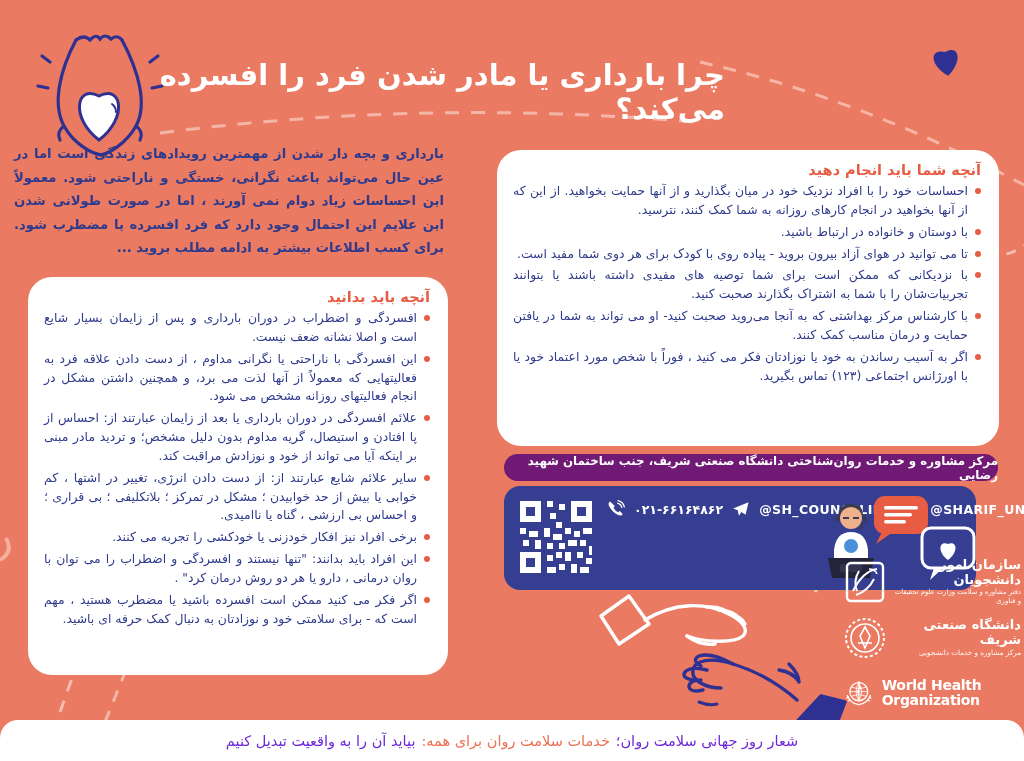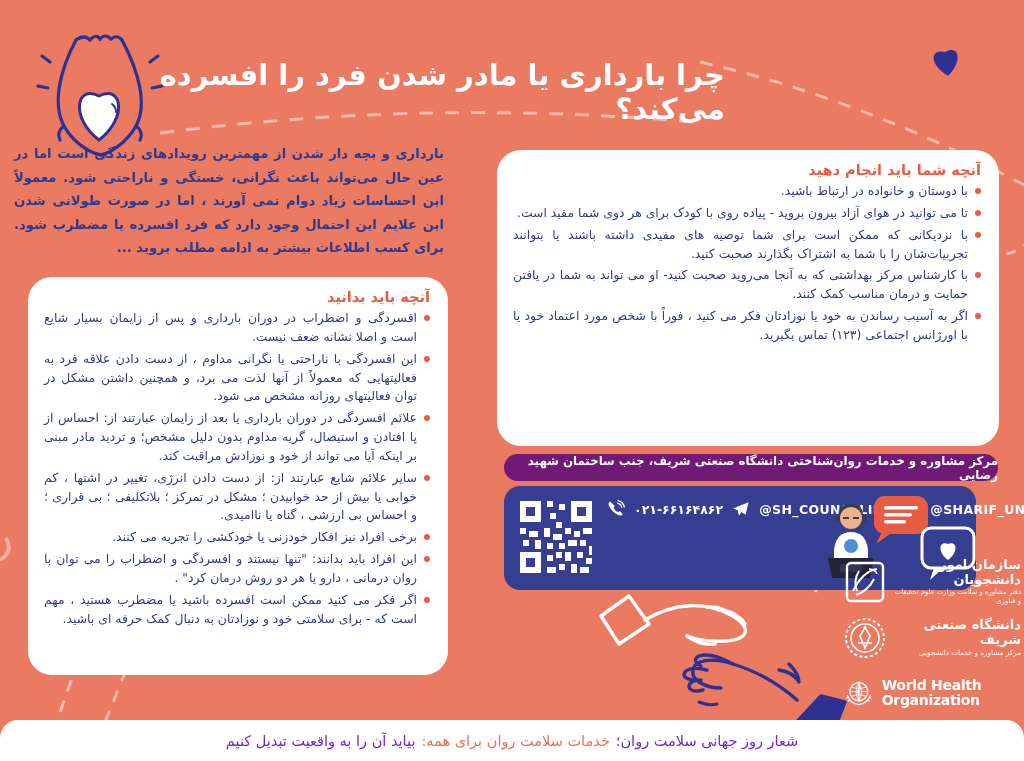--- a/index.html
+++ b/index.html
@@ -114,32 +114,33 @@
   <svg class="abs" style="left:925px;top:40px;transform:rotate(-8deg);" width="42" height="40" viewBox="0 0 42 40">
     <path d="M21 36 C 4 23 6 6 21 12 C 36 6 38 23 21 36 Z" fill="#2E3192"></path>
   </svg>
 
   <div class="abs intro">بارداری و بچه دار شدن از مهمترین رویدادهای زندگی است اما در عین حال می‌تواند باعث نگرانی، خستگی و ناراحتی شود. معمولاً این احساسات زیاد دوام نمی آورند ، اما در صورت طولانی شدن این علایم این احتمال وجود دارد که فرد افسرده یا مضطرب شود. برای کسب اطلاعات بیشتر به ادامه مطلب بروید ...</div>
 
   <div class="abs card know-card">
     <h2>آنچه باید بدانید</h2>
     <ul>
       <li>افسردگی و اضطراب در دوران بارداری و پس از زایمان بسیار شایع است و اصلا نشانه ضعف نیست.</li>
-      <li>این افسردگی با ناراحتی یا نگرانی مداوم ، از دست دادن علاقه فرد به فعالیتهایی که معمولاً از آنها لذت می برد، و همچنین داشتن مشکل در توان فعالیتهای روزانه مشخص می شود.</li>
+      <li>این افسردگی با ناراحتی یا نگرانی مداوم ، از دست دادن علاقه فرد به فعالیتهایی که معمولاً از آنها لذت می برد، و همچنین داشتن مشکل در انجام فعالیتهای روزانه مشخص می شود.</li>
       <li>علائم افسردگی در دوران بارداری یا بعد از زایمان عبارتند از: احساس از پا افتادن و استیصال، گریه مداوم بدون دلیل مشخص؛ و تردید مادر مبنی بر اینکه آیا می تواند از خود و نوزادش مراقبت کند.</li>
       <li>سایر علائم شایع عبارتند از: از دست دادن انرژی، تغییر در اشتها ، کم خوابی یا بیش از حد خوابیدن ؛ مشکل در تمرکز ؛ بلاتکلیفی ؛ بی قراری ؛ و احساس بی ارزشی ، گناه یا ناامیدی.</li>
       <li>برخی افراد نیز افکار خودزنی یا خودکشی را تجربه می کنند.</li>
       <li>این افراد باید بدانند: "تنها نیستند و افسردگی و اضطراب را می توان با روان درمانی ، دارو یا هر دو روش درمان کرد" .</li>
       <li>اگر فکر می کنید ممکن است افسرده باشید یا مضطرب هستید ، مهم است که - برای سلامتی خود و نوزادتان به دنبال کمک حرفه ای باشید.</li>
     </ul>
   </div>
 
   <div class="abs card do-card">
     <h2>آنچه شما باید انجام دهید</h2>
     <ul>
+      <li>احساسات خود را با افراد نزدیک خود در میان بگذارید و از آنها حمایت بخواهید. از این که از آنها بخواهید در انجام کارهای روزانه به شما کمک کنند، نترسید.</li>
       <li>با دوستان و خانواده در ارتباط باشید.</li>
       <li>تا می توانید در هوای آزاد بیرون بروید - پیاده روی با کودک برای هر دوی شما مفید است.</li>
       <li>با نزدیکانی که ممکن است برای شما توصیه های مفیدی داشته باشند یا بتوانند تجربیات‌شان را با شما به اشتراک بگذارند صحبت کنید.</li>
       <li>با کارشناس مرکز بهداشتی که به آنجا می‌روید صحبت کنید- او می تواند به شما در یافتن حمایت و درمان مناسب کمک کنند.</li>
       <li>اگر به آسیب رساندن به خود یا نوزادتان فکر می کنید ، فوراً با شخص مورد اعتماد خود یا با اورژانس اجتماعی (۱۲۳) تماس بگیرید.</li>
     </ul>
   </div>
 
   <div class="abs pill">مرکز مشاوره و خدمات روان‌شناختی دانشگاه صنعتی شریف، جنب ساختمان شهید رضایی</div>
 

